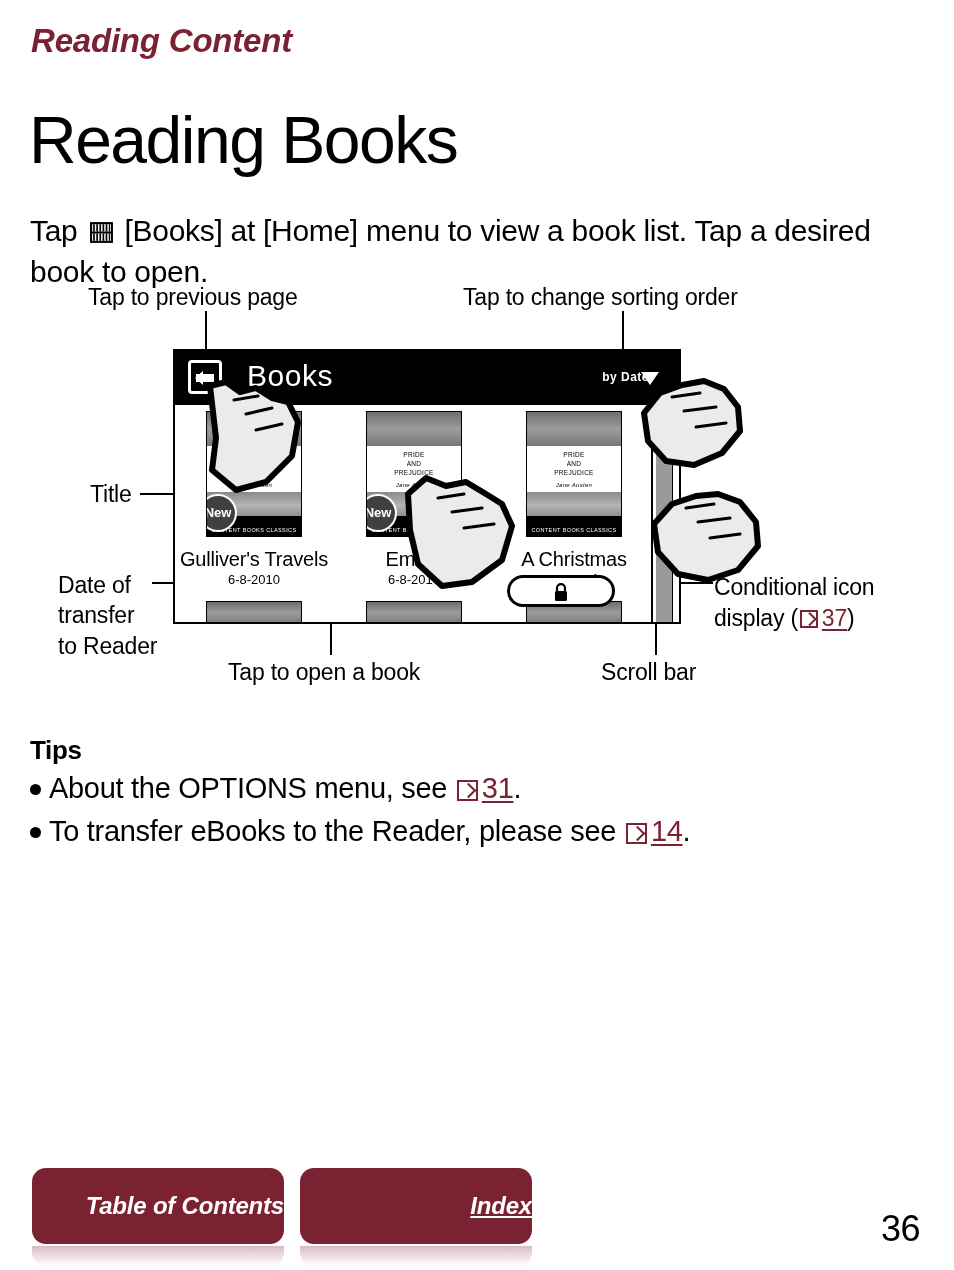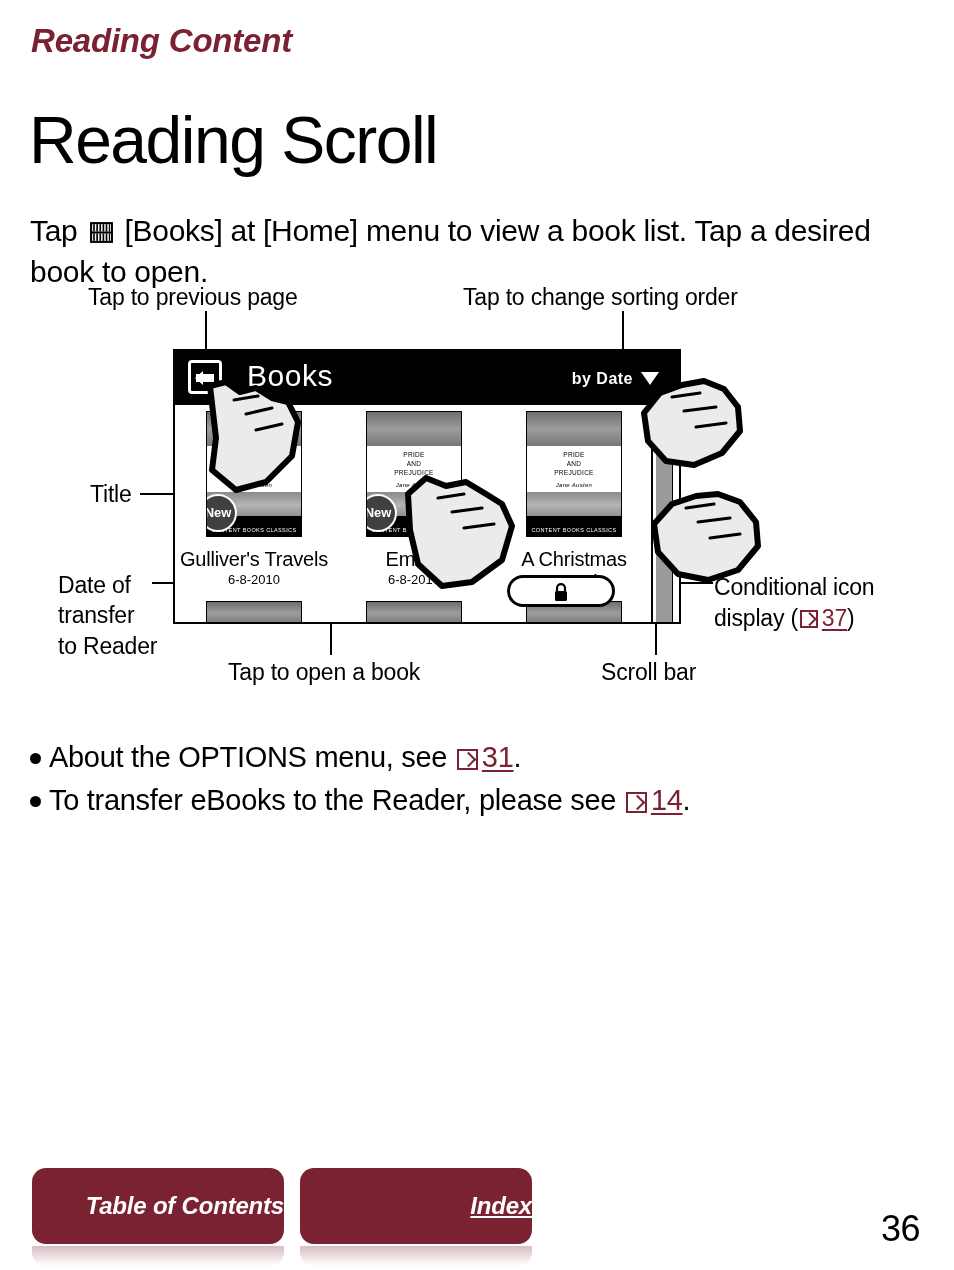--- a/index.html
+++ b/index.html
@@ -141,23 +141,23 @@
     left: 60px;
     top: 8px;
     font-size: 30px;
     font-weight: 400;
     letter-spacing: 0.5px;
     color: #fff;
     margin-left: 12px;
   }
   .dev-sort {
     position: absolute;
-    right: 46px;
+    right: 30px;
     top: 19px;
-    font-size: 16px;
+    font-size: 12px;
     font-weight: bold;
     color: #fff;
     letter-spacing: 0.5px;
     text-align: center;
   }
   .dev-sort-arrow {
     position: absolute;
     right: 20px;
     top: 21px;
     width: 0;
@@ -404,21 +404,21 @@
     top: 1208px;
     font-size: 36px;
     color: #000;
     letter-spacing: -0.5px;
   }
 </style>
 </head>
 <body>
 
 <div class="section-label">Reading Content</div>
-<h1 class="page-title">Reading Scroll</h1>
+<h1 class="page-title">Reading Books</h1>
 
 <p class="intro">
   <span>Tap </span><span class="shelf-icon">
     <svg viewBox="0 0 24 24" width="25" height="25" aria-hidden="true">
       <rect x="1" y="2" width="22" height="20" fill="#000"></rect>
       <rect x="3" y="4" width="18" height="7" fill="#fff"></rect>
       <rect x="3" y="13" width="18" height="7" fill="#fff"></rect>
       <g fill="#000">
         <rect x="4" y="4" width="1.6" height="7"></rect>
           <rect x="7" y="4" width="1.6" height="7"></rect>
@@ -575,20 +575,21 @@
     <path d="M34 28 L62 24 M46 42 L78 38 M58 58 L88 54" stroke="#000" stroke-width="3" fill="none" stroke-linecap="round"></path>
   </svg>
 
   <svg class="hand" style="left:648px; top:207px;" width="126" height="120" viewBox="0 0 126 120">
     <path d="M6 42 L24 22 L48 14 L70 12 L92 20 L108 40 L110 64 L90 88 L60 98 L30 92 L10 70 Z" fill="#eceaea" stroke="#000" stroke-width="6" stroke-linejoin="round"></path>
     <path d="M38 26 L66 22 M50 40 L82 36 M62 56 L92 52" stroke="#000" stroke-width="3" fill="none" stroke-linecap="round"></path>
   </svg>
 </div>
 
 <div class="tips">
+  <div class="tips-head">Tips</div>
 
   <div class="tip-line">
     <span class="bullet"></span><span>About the OPTIONS menu, see </span><span class="pageref-box"></span><span class="pageref-num">31</span><span>.</span>
   </div>
 
   <div class="tip-line">
     <span class="bullet"></span><span>To transfer eBooks to the Reader, please see </span><span class="pageref-box"></span><span class="pageref-num">14</span><span>.</span>
   </div>
 </div>
 

